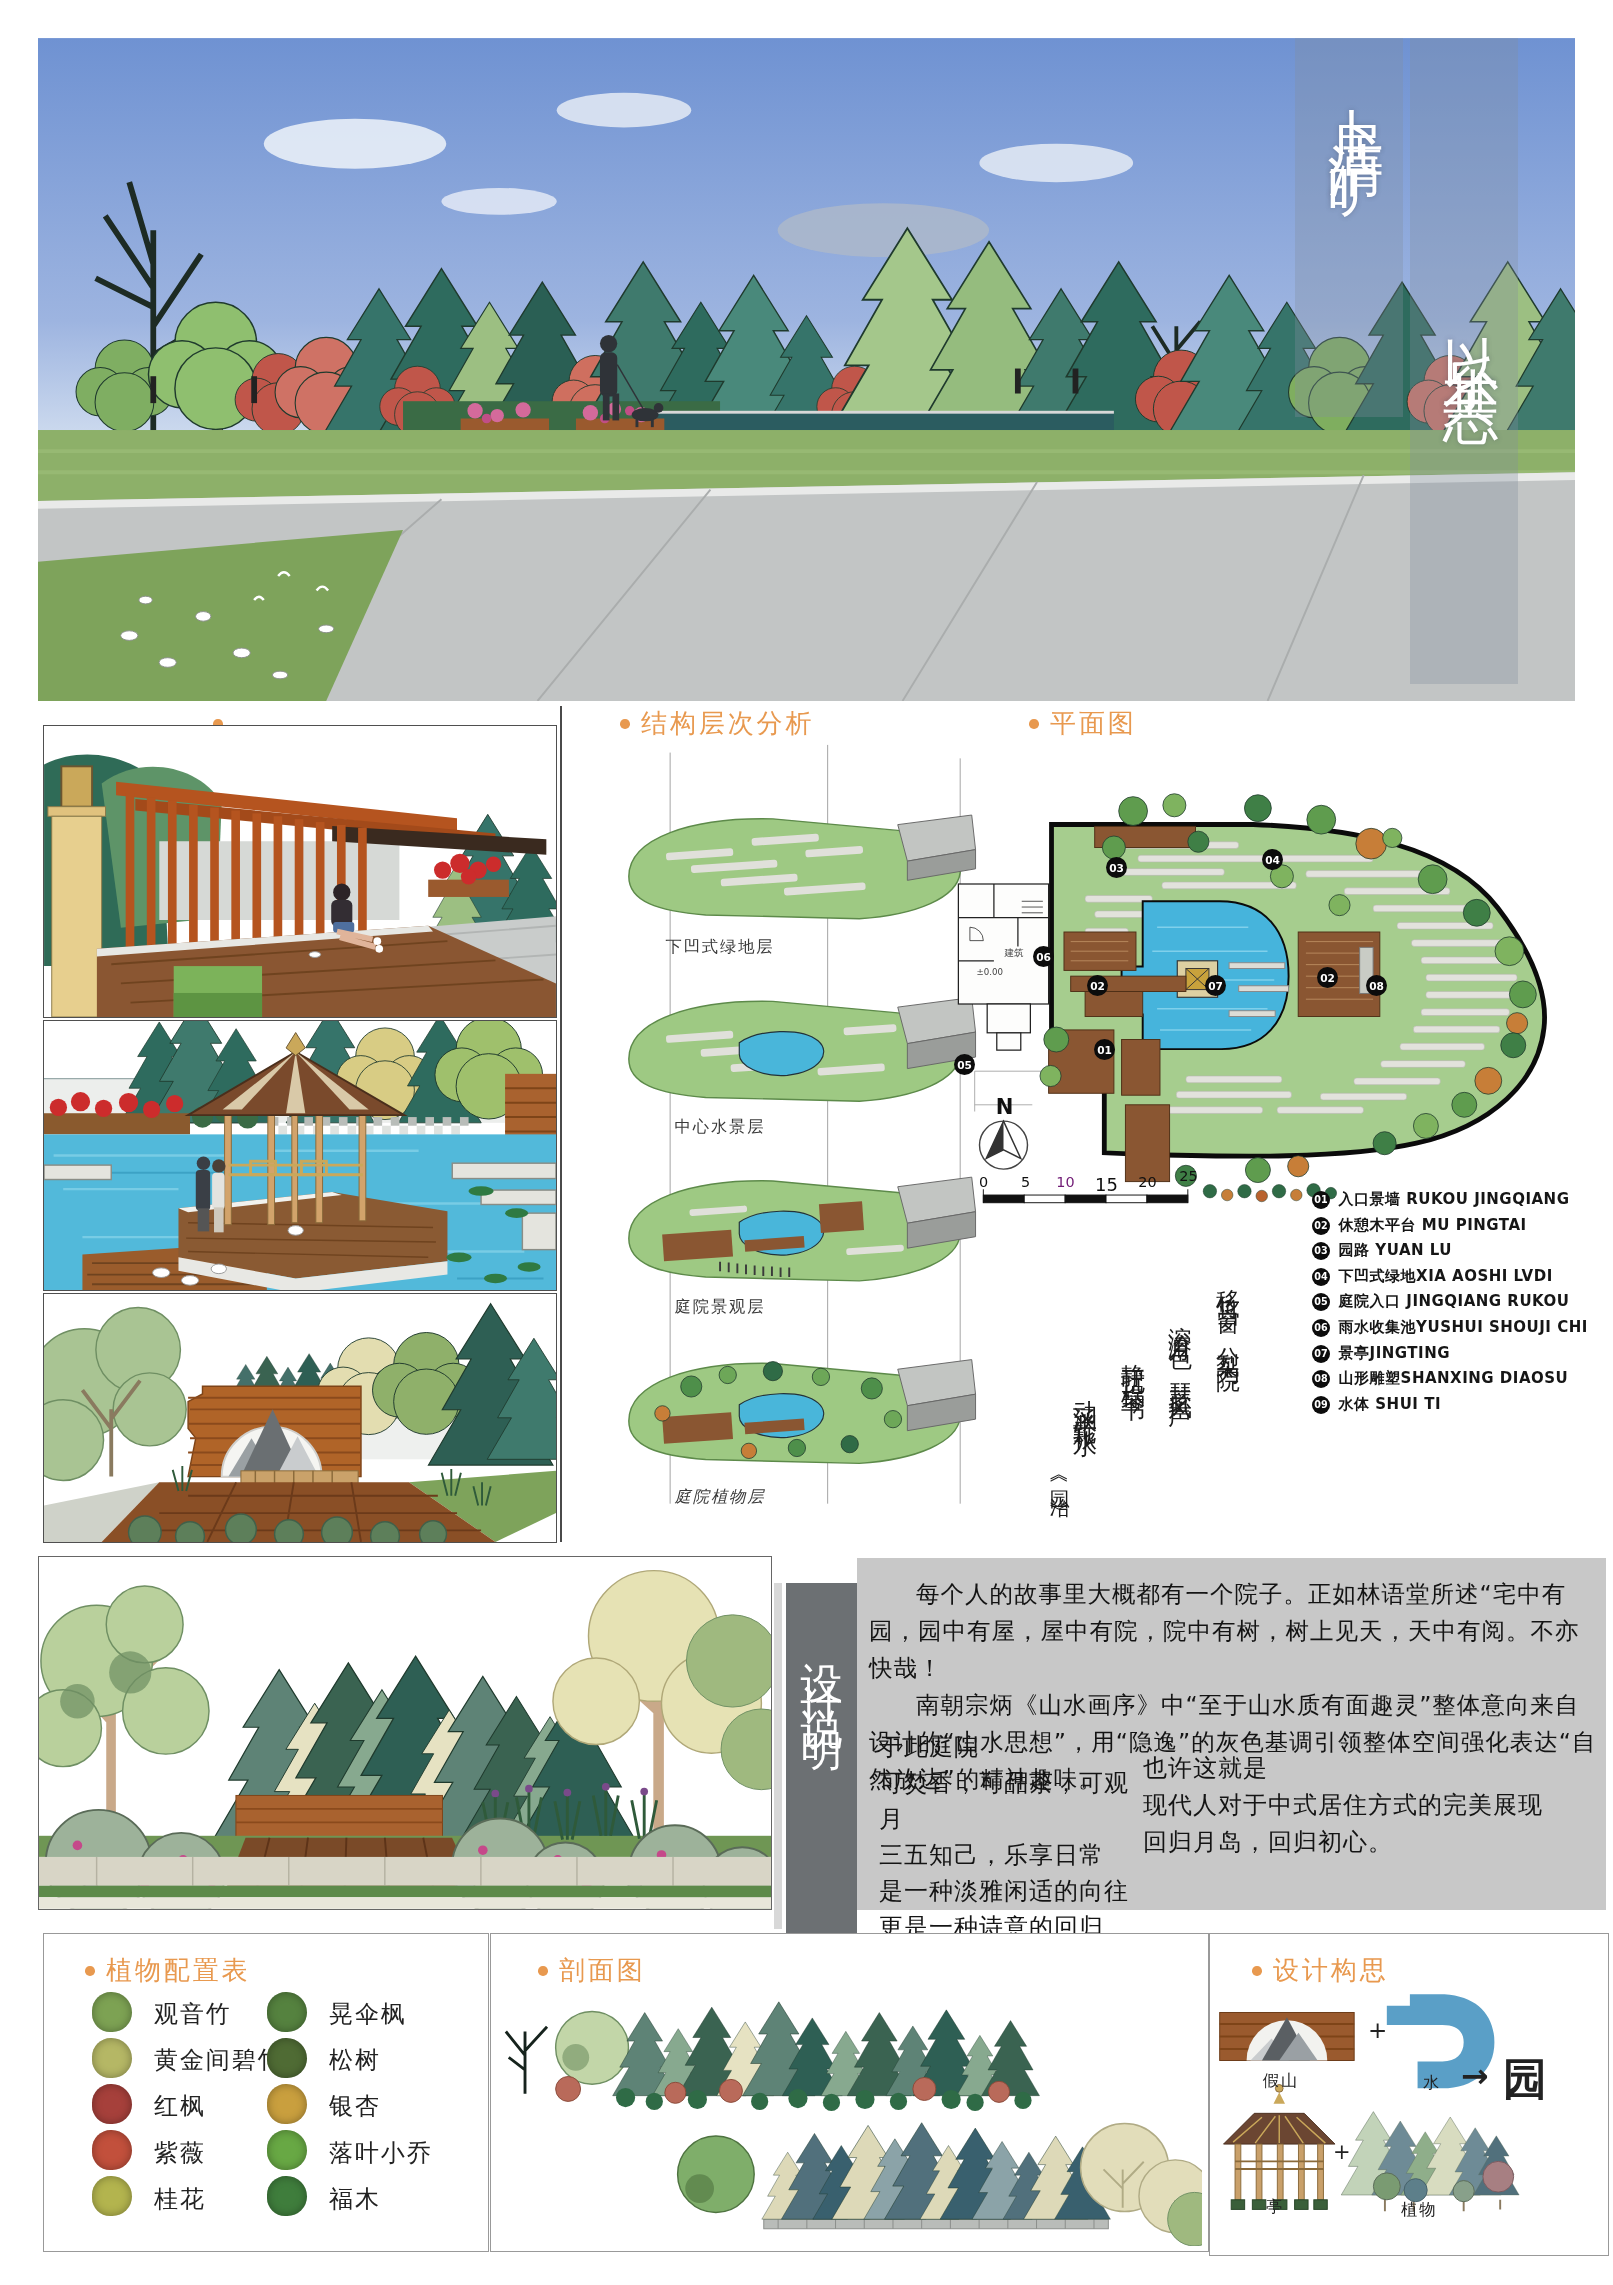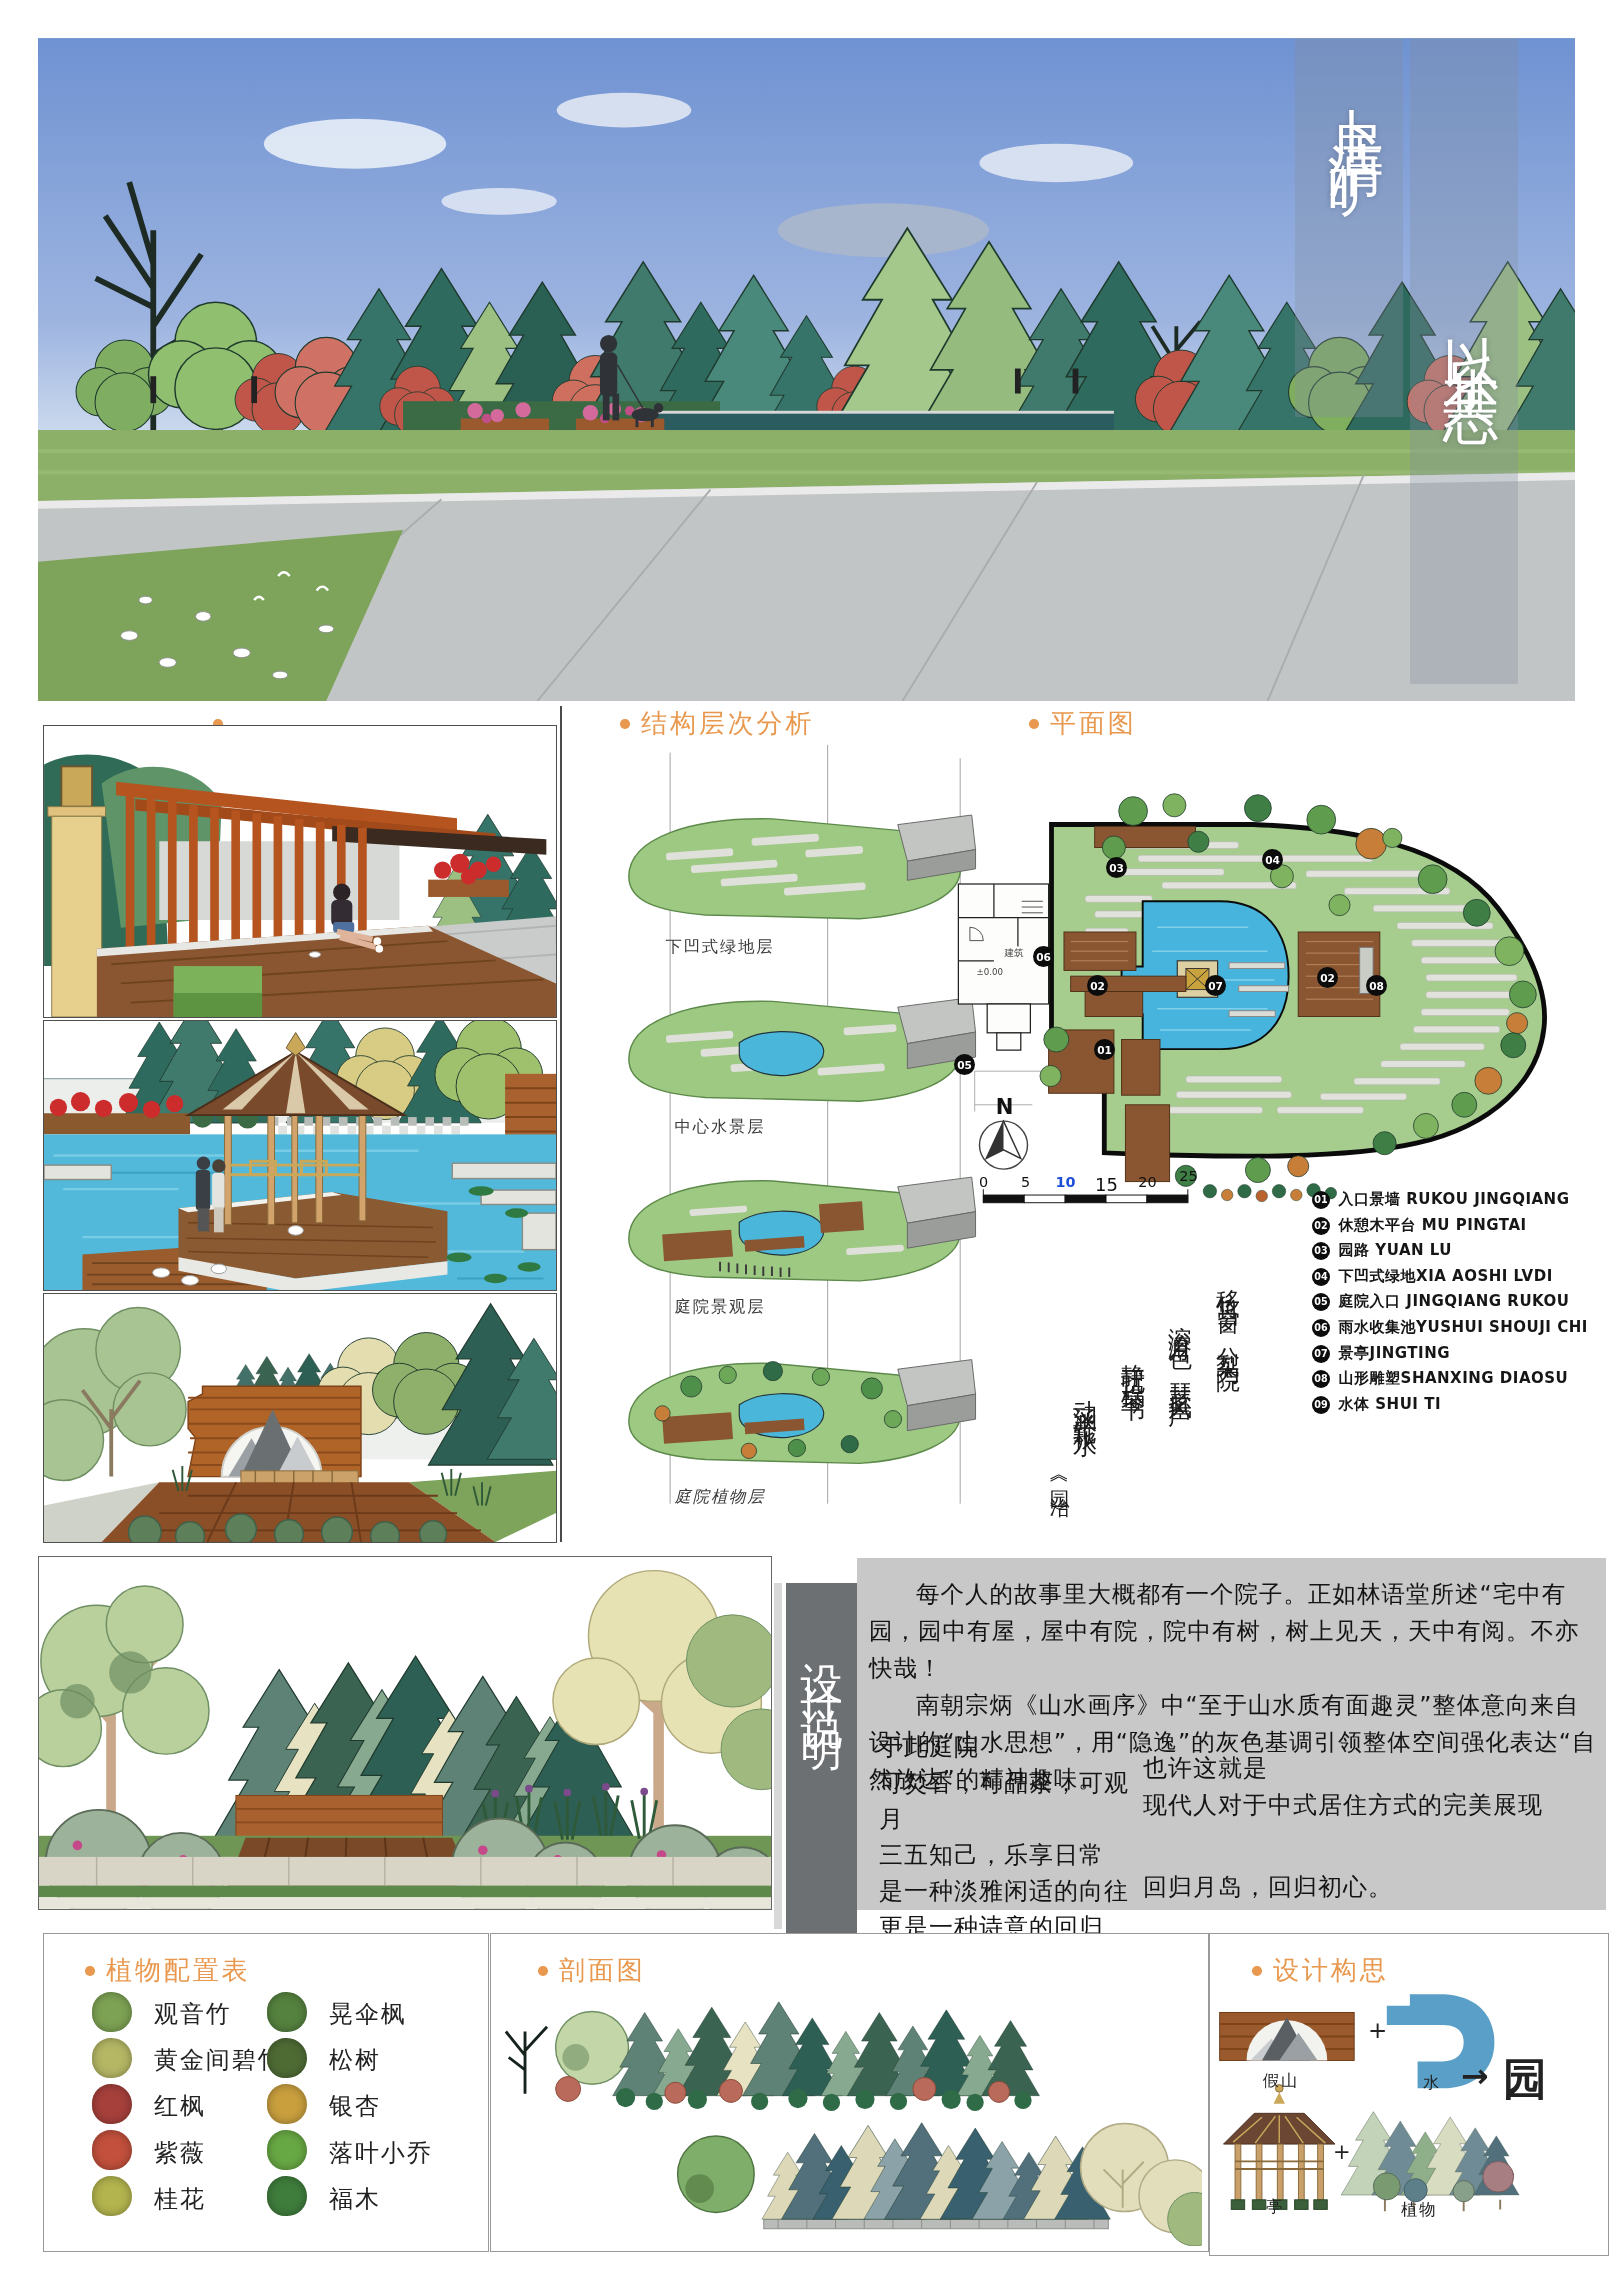--- a/index.html
+++ b/index.html
@@ -668,21 +668,21 @@
   <span class="mk" style="left:1033px;top:946px;">06</span>
   <span class="mk" style="left:1087px;top:975px;">02</span>
   <span class="mk" style="left:1205px;top:975px;">07</span>
   <span class="mk" style="left:1317px;top:967px;">02</span>
   <span class="mk" style="left:1366px;top:975px;">08</span>
   <span class="mk" style="left:1094px;top:1039px;">01</span>
   <span class="mk" style="left:954px;top:1054px;">05</span>
 
   <span class="abs" style="left:972px;top:1174px;width:23px;text-align:center;font-size:14.4px;color:#111;">0</span>
   <span class="abs" style="left:1014px;top:1174px;width:23px;text-align:center;font-size:14.4px;color:#111;">5</span>
-  <span class="abs" style="left:1054px;top:1174px;width:23px;text-align:center;font-size:14.4px;color:#1d4ed8;font-weight:bold;">10</span>
+  <span class="abs" style="left:1054px;top:1174px;width:23px;text-align:center;font-size:14.4px;color:#701a75;">10</span>
   <span class="abs" style="left:1095px;top:1174px;width:23px;text-align:center;font-size:18px;color:#111;">15</span>
   <span class="abs" style="left:1136px;top:1174px;width:23px;text-align:center;font-size:14.4px;color:#111;">20</span>
   <span class="abs" style="left:1177px;top:1168px;width:23px;text-align:center;font-size:14.4px;color:#111;">25</span>
 
   <div class="lrow" style="top:1189px;">
       <span class="lnum">01</span>
       <span class="ltext">入口景墙 RUKOU JINGQIANG</span>
     </div>
   <div class="lrow" style="top:1215px;">
       <span class="lnum">02</span>
@@ -832,21 +832,21 @@
   <div class="ncol" style="left:879px;top:1729px;width:269px;">
     <div>于此庭院</div>
     <div>可焚香，可品茶，可观月</div>
     <div>三五知己，乐享日常</div>
     <div>是一种淡雅闲适的向往</div>
     <div>更是一种诗意的回归</div>
   </div>
   <div class="ncol" style="left:1143px;top:1750px;width:461px;">
     <div style="line-height:37px;">也许这就是</div>
     <div style="line-height:37px;">现代人对于中式居住方式的完美展现</div>
-    <div style="line-height:37px;margin-top:45px;">回归月岛，回归初心。</div>
+    <div style="line-height:37px;">回归月岛，回归初心。</div>
   </div>
 
   <div class="bpanel" style="left:43px;top:1933px;width:444px;height:317px;"></div>
   <span class="hdr-dot" style="left:85px;top:1966px;"></span>
   <span class="hdr-label" style="left:106px;top:1953px;">植物配置表</span>
   <span class="prow-icon" style="left: 92px; top: 1992px; background-color: rgb(125, 162, 83);"></span>
   <span class="prow-name" style="left:154px;top:1998px;">观音竹</span>
   <span class="prow-icon" style="left: 92px; top: 2038px; background-color: rgb(181, 183, 101);"></span>
   <span class="prow-name" style="left:154px;top:2044px;">黄金间碧竹</span>
   <span class="prow-icon" style="left: 92px; top: 2084px; background-color: rgb(166, 64, 59);"></span>

